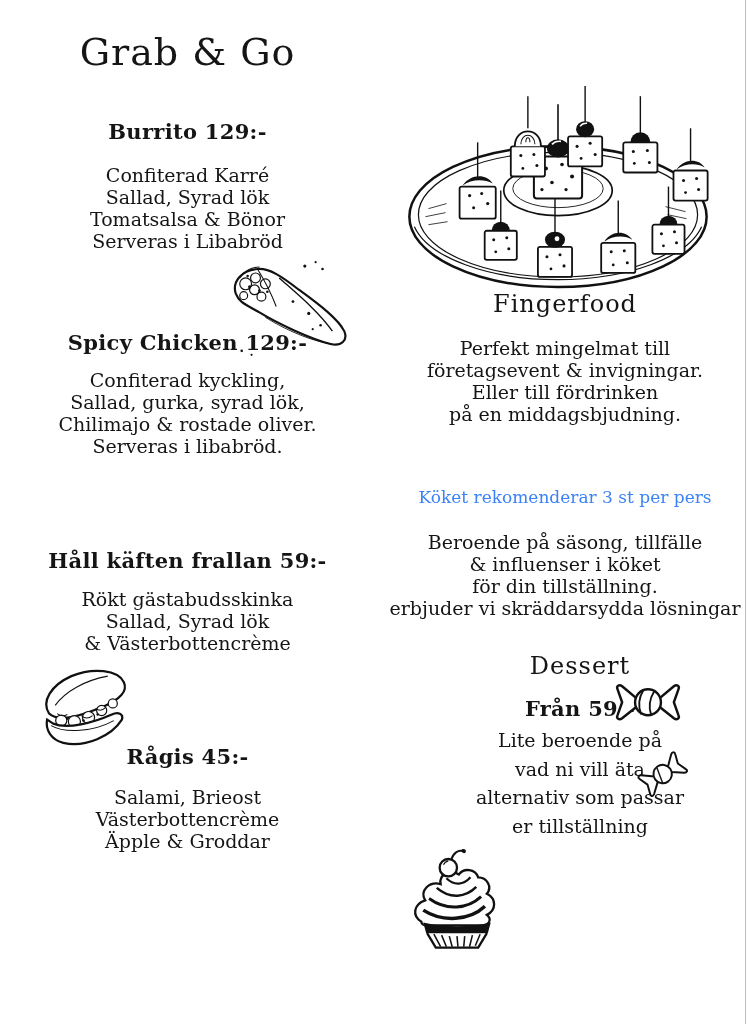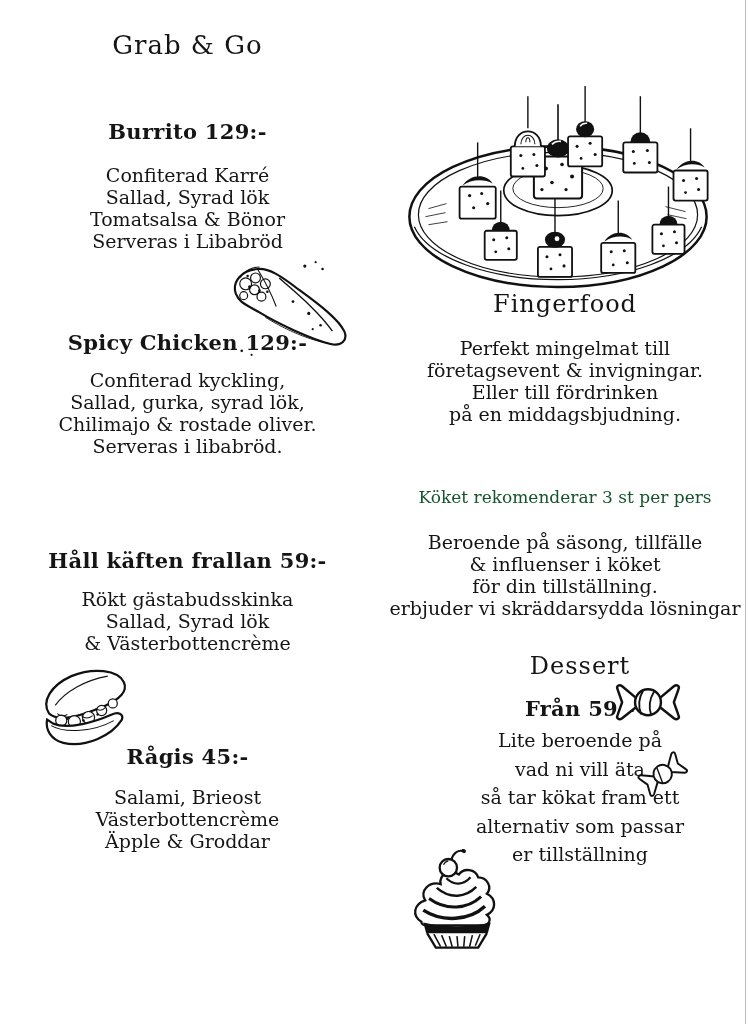--- a/index.html
+++ b/index.html
@@ -2,26 +2,26 @@
 <html><head>
 <meta charset="utf-8">
 <style>
   html,body { margin:0; padding:0; background:#ffffff; }
   .page {
     position:relative; width:750px; height:1024px; background:#ffffff;
     font-family:"DejaVu Serif", serif; color:#151515; overflow:hidden;
   }
   .edge-line { position:absolute; top:0; right:4px; width:1px; height:1024px; background:#bdbdbd; }
   .abs { position:absolute; text-align:center; }
-  .menu-title { font-size:26px; letter-spacing:1px; font-weight:normal; }
+  .menu-title { font-size:38px; letter-spacing:1px; font-weight:normal; }
   .section-title { font-size:24px; letter-spacing:1px; font-weight:normal; }
   .item-heading { font-size:21px; font-weight:bold; letter-spacing:0.3px; }
   .line { font-size:19px; line-height:22px; white-space:nowrap; }
   .lines-wide .line { line-height:28.5px; }
-  .note { font-size:17px; color:#14532d; white-space:nowrap; }
+  .note { font-size:17px; color:#3b82f6; white-space:nowrap; }
   .illu { position:absolute; }
   svg { display:block; }
 </style>
 </head>
 <body>
 
 <div class="page">
   <div class="edge-line"></div>
 
   <div class="abs menu-title" style="left:20px; top:30px; width:335px;">Grab &amp; Go</div>
@@ -246,21 +246,20 @@
     <div class="line">erbjuder vi skräddarsydda lösningar</div>
   </div>
 
   <div class="abs section-title" style="left:420px; top:652px; width:320px;">Dessert</div>
 
   <div class="abs item-heading" style="left:420px; top:696px; width:320px;">Från 59:-</div>
 
   <div class="abs lines-wide" style="left:420px; top:726px; width:320px;">
     <div class="line">Lite beroende på</div>
     <div class="line">vad ni vill äta</div>
-    <div class="line">så tar kökat fram ett</div>
     <div class="line">alternativ som passar</div>
     <div class="line">er tillställning</div>
   </div>
 
   <div class="illu" style="left:613px; top:680px;">
     <svg width="70" height="46" viewBox="0 0 92 58">
       <g fill="#ffffff" stroke="#111" stroke-width="3.2" stroke-linejoin="round">
         <path d="M31,23 L12,7 C8,4 4,7 6,11 L12,28 L6,45 C4,49 8,52 12,49 L31,34 Z"></path>
         <path d="M61,23 L80,7 C84,4 88,7 86,11 L80,28 L86,45 C88,49 84,52 80,49 L61,34 Z"></path>
         <circle cx="46" cy="28" r="17"></circle>

